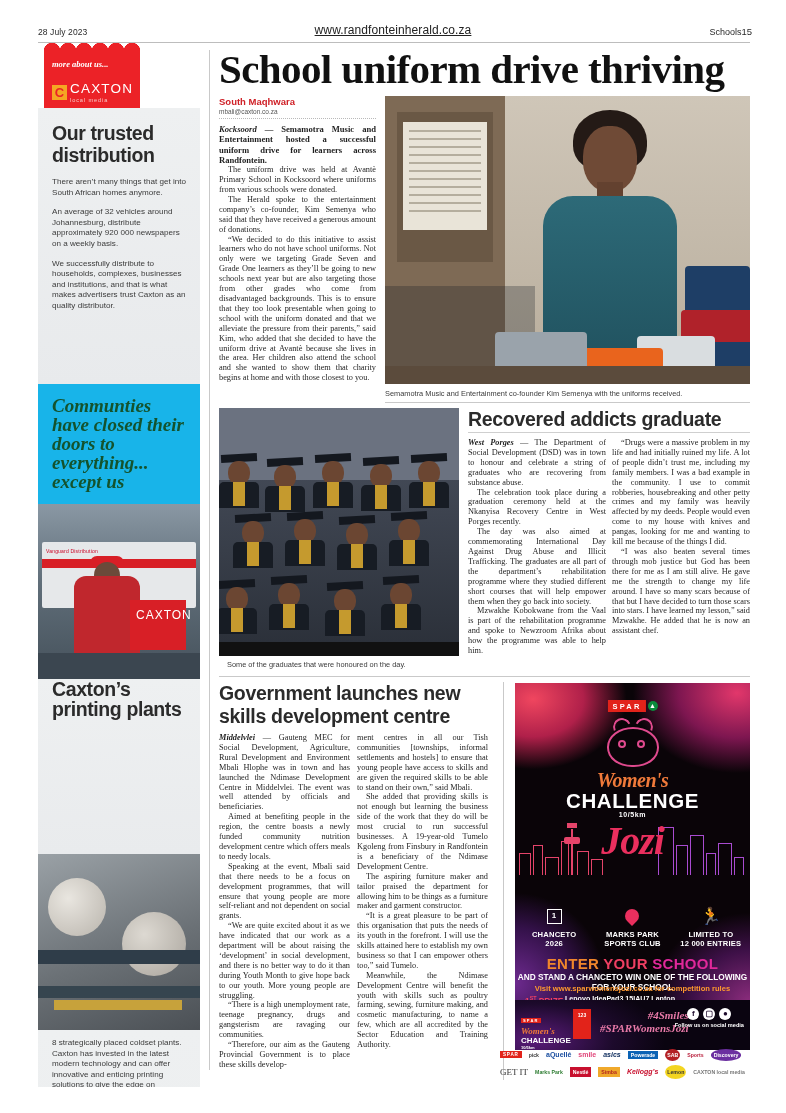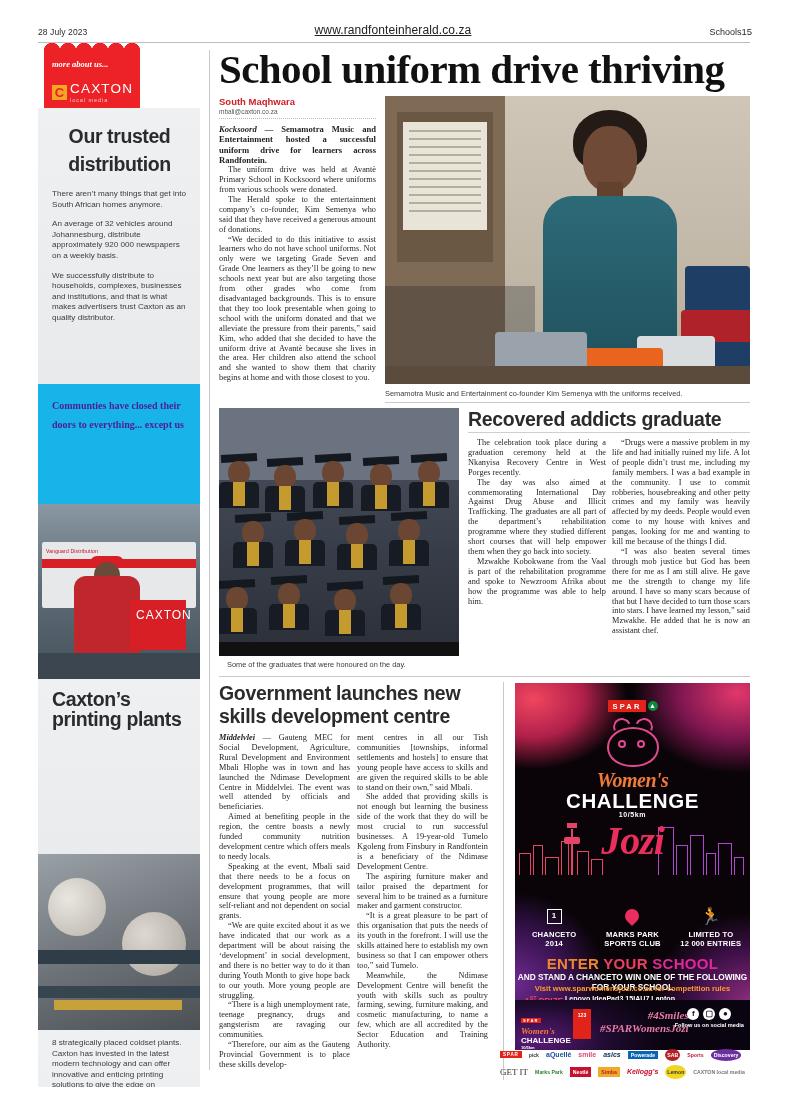--- a/index.html
+++ b/index.html
@@ -47,49 +47,49 @@
                     font-weight:bold; font-size:13px; line-height:15px; text-align:center;}
   .cax-name { font-family:"Liberation Sans",sans-serif; color:#fff; font-size:13.5px; letter-spacing:1.2px; line-height:1; }
   .cax-sub  { font-family:"Liberation Sans",sans-serif; color:#f7c9c9; font-size:5.6px; letter-spacing:.9px; margin-top:1px;}
 
   .sb-body {
     position:absolute; left:0; top:58px; width:162px; height:280px;
     background: linear-gradient(180deg,#eef0f1 0%,#e8eaec 100%);
     padding: 14px 13px 10px 14px;
   }
   .sb-h1 { font-family:"Liberation Sans",sans-serif; font-weight:bold; font-size:19.5px;
-           line-height:28px; color:#2b2b2b; letter-spacing:-.4px; margin-bottom:11px;text-align:center;}
+           line-height:22px; color:#2b2b2b; letter-spacing:-.4px; margin-bottom:11px;}
   .sb-p { font-family:"Liberation Sans",sans-serif; font-size:8.1px; line-height:10.6px; color:#3b3b3b; margin-bottom:9px;}
 
   .sb-quote {
     position:absolute; left:0; top:334px; width:162px; height:120px; background:#18b4e9;
     padding:12px 14px;
   }
-  .sb-quote p { font-family:"Liberation Serif",serif; font-weight:bold;
-                font-size:10px; line-height:19px; color:#4c1d95; }
+  .sb-quote p { font-family:"Liberation Serif",serif; font-style:italic; font-weight:bold;
+                font-size:19px; line-height:19px; color:#14532d; }
 
   .sb-photo1 { position:absolute; left:0; top:454px; width:162px; height:175px; overflow:hidden;
                background:#5d6a74;}
   .sb-photo1 .sky { position:absolute; inset:0; background:linear-gradient(180deg,#8a98a4,#606e79 45%,#45515b);}
   .sb-photo1 .van { position:absolute; left:4px; top:38px; width:154px; height:66px; background:#e6e8ea; border-radius:2px;}
   .sb-photo1 .vanband{position:absolute; left:4px; top:55px; width:154px; height:9px; background:#d81f26;}
   .sb-photo1 .vantxt{position:absolute; left:8px; top:44px; font-family:"Liberation Sans",sans-serif;
                      font-size:5px; color:#c02; letter-spacing:.2px;}
   .sb-photo1 .person{position:absolute; left:36px; top:72px; width:66px; height:103px; background:#c0272d; border-radius:12px 12px 0 0;}
   .sb-photo1 .head { position:absolute; left:56px; top:58px; width:26px; height:26px; border-radius:50%; background:#6b4a3a;}
   .sb-photo1 .cap  { position:absolute; left:52px; top:52px; width:34px; height:12px; border-radius:7px 7px 0 0; background:#d81f26;}
   .sb-photo1 .box  { position:absolute; left:92px; top:96px; width:56px; height:50px; background:#d81f26;}
   .sb-photo1 .boxc { position:absolute; left:98px; top:104px; font-family:"Liberation Sans",sans-serif;
                      font-size:12px; color:#fff; letter-spacing:1px;}
   .sb-photo1 .grnd { position:absolute; left:0; bottom:0; width:162px; height:26px; background:#3b4650;}
 
   .sb-body2 {
     position:absolute; left:0; top:629px; width:162px; height:175px;
     background: linear-gradient(180deg,#eef0f1 0%,#e9ebed 100%);
-    padding:10px 13px 10px 14px;
+    padding:0 13px 10px 14px;
   }
   .sb-h2 { font-family:"Liberation Sans",sans-serif; font-weight:bold; font-size:19.5px;
            line-height:20px; color:#2b2b2b; letter-spacing:-.4px; margin-bottom:12px;}
 
   .sb-photo2 { position:absolute; left:0; top:804px; width:162px; height:176px; overflow:hidden; background:#7b8186;}
   .sb-photo2 .m1 { position:absolute; inset:0; background:linear-gradient(160deg,#9aa1a6,#6b7176 55%,#4b5055);}
   .sb-photo2 .rollA{position:absolute; left:10px; top:24px; width:58px; height:58px; border-radius:50%;
                     background:radial-gradient(circle at 35% 35%,#e9e6e0,#b9b4ac);}
   .sb-photo2 .rollB{position:absolute; left:84px; top:58px; width:64px; height:64px; border-radius:50%;
                     background:radial-gradient(circle at 35% 35%,#ddd9d2,#a9a49c);}
@@ -485,20 +485,21 @@
         <div class="fc"></div>
         <div class="gw"></div>
         <div class="st"></div>
       </div>
   </div>
   <div class="cap-ctx"></div>
 </div>
 <div class="cap-grad">Some of the graduates that were honoured on the day.</div>
 
 <div class="art2 c1">
+  <p class="noind"><span class="loc">West Porges</span><span> — The Department of Social Development (DSD) was in town to honour and celebrate a string of graduates who are recovering from substance abuse.</span></p>
   <p>The celebration took place during a graduation ceremony held at the Nkanyisa Recovery Centre in West Porges recently.</p>
   <p>The day was also aimed at commemorating International Day Against Drug Abuse and Illicit Trafficking. The graduates are all part of the department’s rehabilitation programme where they studied different short courses that will help empower them when they go back into society.</p>
   <p>Mzwakhe Kobokwane from the Vaal is part of the rehabilitation programme and spoke to Newzroom Afrika about how the programme was able to help him.</p>
 </div>
 <div class="art2 c2">
   <p>“Drugs were a massive problem in my life and had initially ruined my life. A lot of people didn’t trust me, including my family members. I was a bad example in the community. I use to commit robberies, housebreaking and other petty crimes and my family was heavily affected by my deeds. People would even come to my house with knives and pangas, looking for me and wanting to kill me because of the things I did.</p>
   <p>“I was also beaten several times through mob justice but God has been there for me as I am still alive. He gave me the strength to change my life around. I have so many scars because of that but I have decided to turn those scars into stars. I have learned my lesson,” said Mzwakhe. He added that he is now an assistant chef.</p>
 </div>
 
 <div class="rule-c"></div>
@@ -510,21 +511,21 @@
   <p class="noind"><span class="loc">Middelvlei</span><span> — Gauteng MEC for Social Development, Agriculture, Rural Development and Environment Mbali Hlophe was in town and has launched the Ndimase Development Centre in Middelvlei. The event was well attended by officials and beneficiaries.</span></p>
   <p>Aimed at benefiting people in the region, the centre boasts a newly funded community nutrition development centre which offers meals to needy locals.</p>
   <p>Speaking at the event, Mbali said that there needs to be a focus on development programmes, that will ensure that young people are more self-reliant and not dependent on social grants.</p>
   <p>“We are quite excited about it as we have indicated that our work as a department will be about raising the ‘development’ in social development, and there is no better way to do it than during Youth Month to give hope back to our youth. More young people are struggling.</p>
   <p>“There is a high unemployment rate, teenage pregnancy, drugs and gangsterism are ravaging our communities.</p>
   <p>“Therefore, our aim as the Gauteng Provincial Government is to place these skills develop-</p>
 </div>
 <div class="art3 c2">
   <p class="noind">ment centres in all our Tish communities [townships, informal settlements and hostels] to ensure that young people have access to skills and are given the required skills to be able to stand on their own,” said Mbali.</p>
   <p>She added that providing skills is not enough but learning the business side of the work that they do will be most crucial to run successful businesses. A 19-year-old Tumelo Kgoleng from Finsbury in Randfontein is a beneficiary of the Ndimase Development Centre.</p>
-  <p>The aspiring furniture maker and tailor praised the department for several him to be trained as a furniture maker and garment constructor.</p>
+  <p>The aspiring furniture maker and tailor praised the department for allowing him to be things as a furniture maker and garment constructor.</p>
   <p>“It is a great pleasure to be part of this organisation that puts the needs of its youth in the forefront. I will use the skills attained here to establish my own business so that I can empower others too,” said Tumelo.</p>
   <p>Meanwhile, the Ndimase Development Centre will benefit the youth with skills such as poultry farming, sewing, furniture making, and cosmetic manufacturing, to name a few, which are all accredited by the Sector Education and Training Authority.</p>
 </div>
 
 <div class="ad">
   <div class="ad-bg"></div>
 
   <div class="ad-spar">
     <div class="sb">SPAR</div>
     <div class="sc">▲</div>
@@ -560,21 +561,21 @@
   <div class="ad-chal">CHALLENGE</div>
   <div class="ad-km">10/5km</div>
   <div class="ad-jozi">Jozi</div>
 
   <div class="ad-info">
     <div class="col">
       <div class="ic">
           <div class="ic-cal"></div>
         </div>
       <div>CHANCETO</div>
-      <div>2014</div>
+      <div>2026</div>
     </div>
     <div class="col">
       <div class="ic">
           <div class="ic-pin"></div>
         </div>
       <div>MARKS PARK</div>
       <div>SPORTS CLUB</div>
     </div>
     <div class="col">
       <div class="ic">

